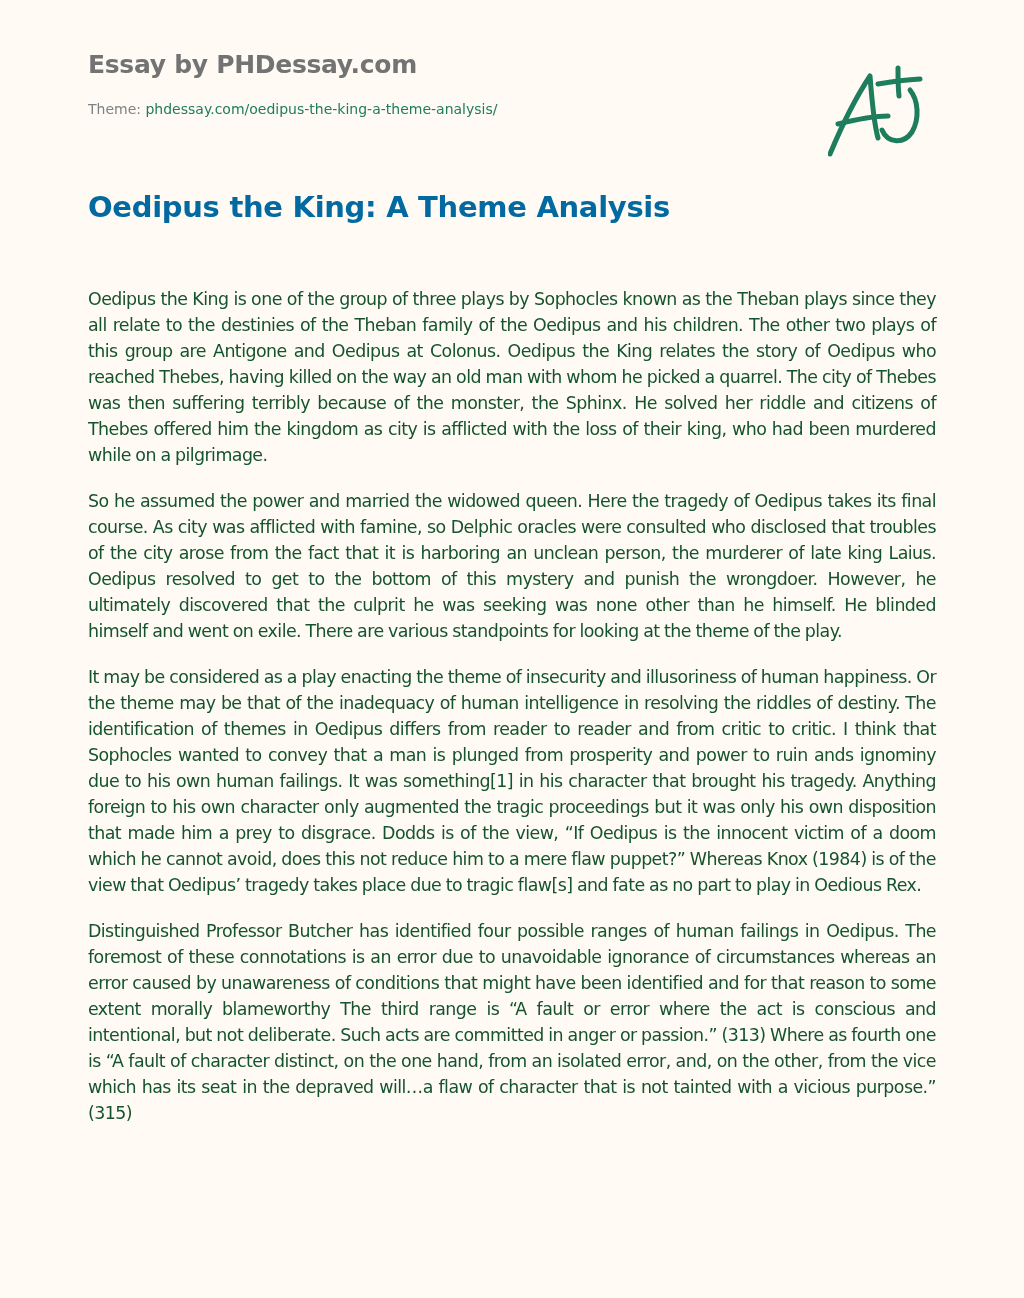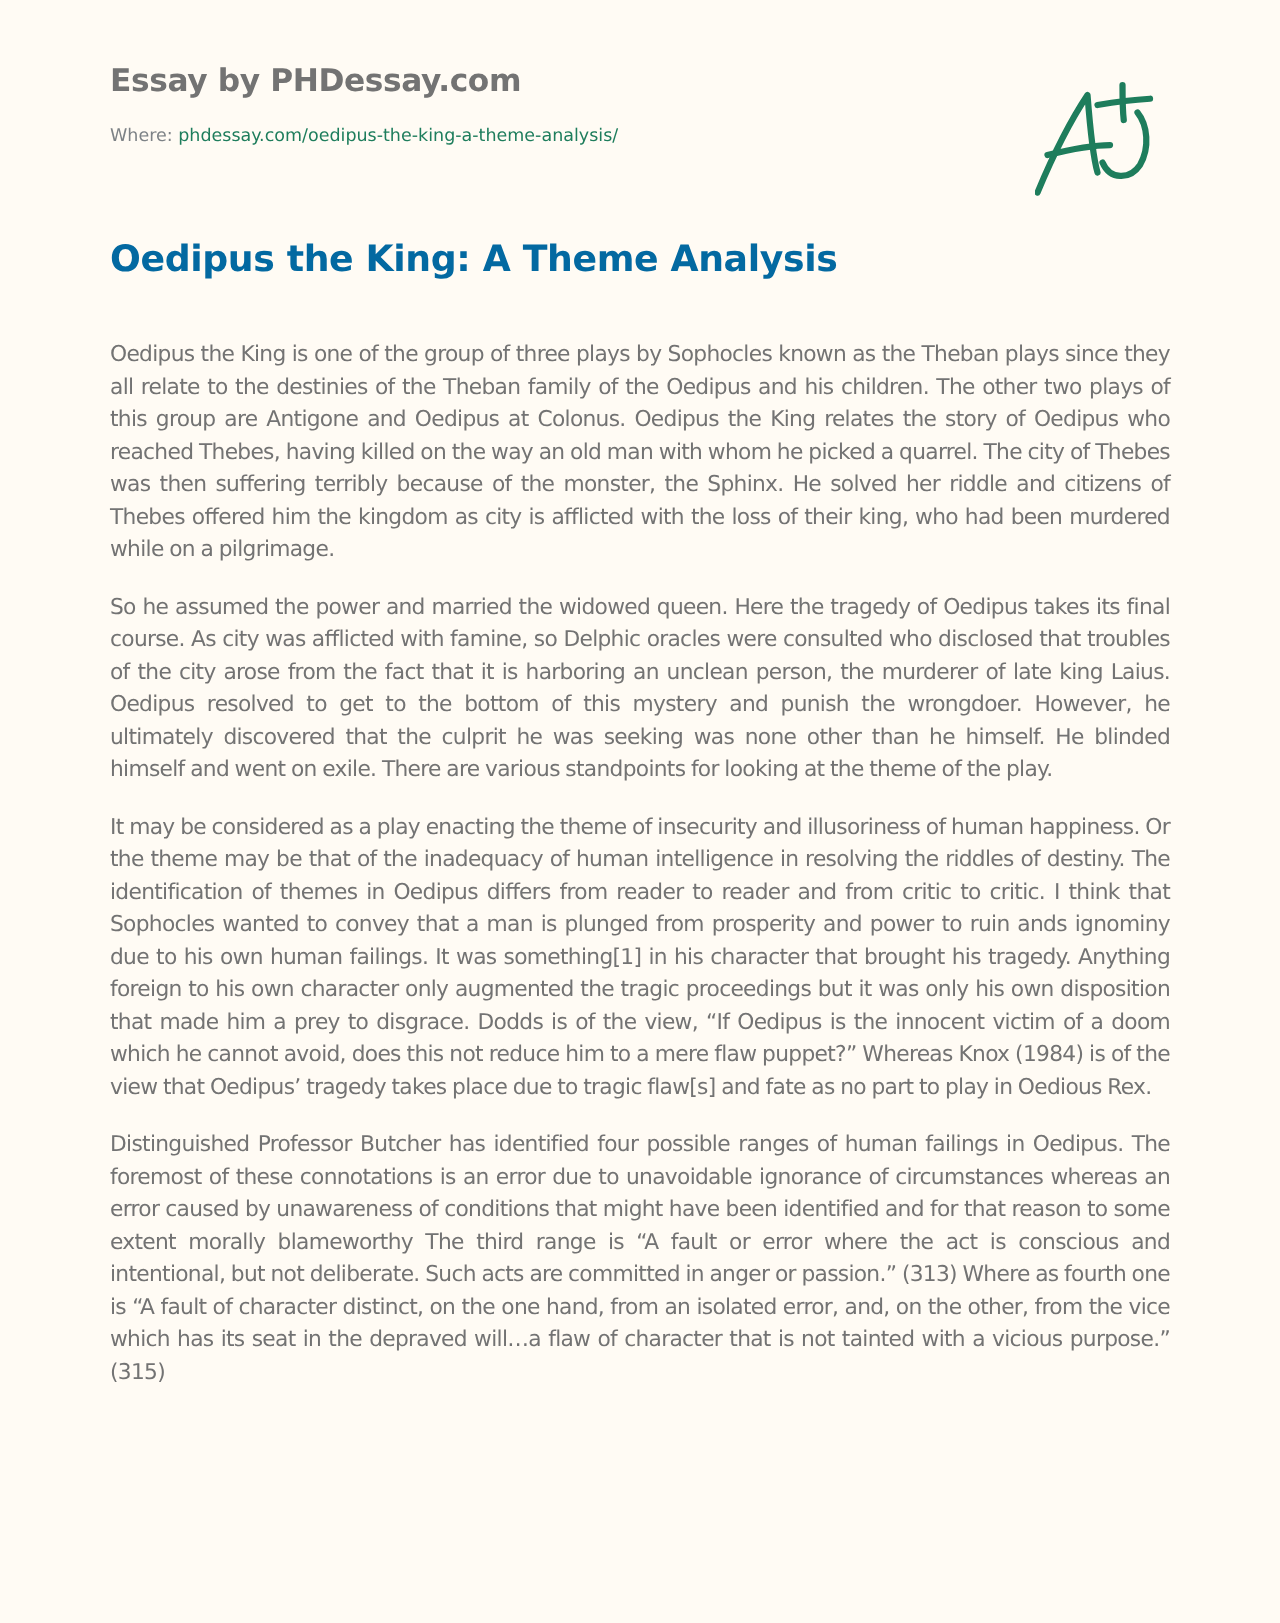--- a/index.html
+++ b/index.html
@@ -62,36 +62,36 @@
       letter-spacing: -0.3px;
       white-space: nowrap;
     }
     .body-text {
       position: absolute;
       top: 271px;
       left: 0;
       width: 848px;
     }
     .body-text p {
-      margin: 0 0 20px 0;
+      margin: 15px 0 20px 0;
       font-size: 17.4px;
       line-height: 26px;
       text-align: justify;
-      color: #737373;
+      color: #14532d;
       letter-spacing: -0.55px;
       word-spacing: -0.5px;
     }
   </style>
 </head>
 <body>
 
 <div class="page">
   <div class="brand">Essay by PHDessay.com</div>
   <div class="source">
-    <span>Where: </span><a>phdessay.com/oedipus-the-king-a-theme-analysis/</a>
+    <span>Theme: </span><a>phdessay.com/oedipus-the-king-a-theme-analysis/</a>
   </div>
 
   <svg class="logo" viewBox="0 0 110 100">
     <g fill="none" stroke="#1e7d5c" stroke-width="5" stroke-linecap="round" stroke-linejoin="round">
       <path d="M2 92 C 12 68, 26 38, 42 14 C 44 40, 46 62, 50 76"></path>
       <path d="M10 62 C 26 58, 44 54, 60 54"></path>
       <path d="M50 22 C 62 20, 76 18, 92 17"></path>
       <path d="M70 6 C 70 16, 70 26, 71 34"></path>
       <path d="M82 28 C 90 38, 92 56, 84 70 C 76 82, 60 82, 54 68"></path>
     </g>

